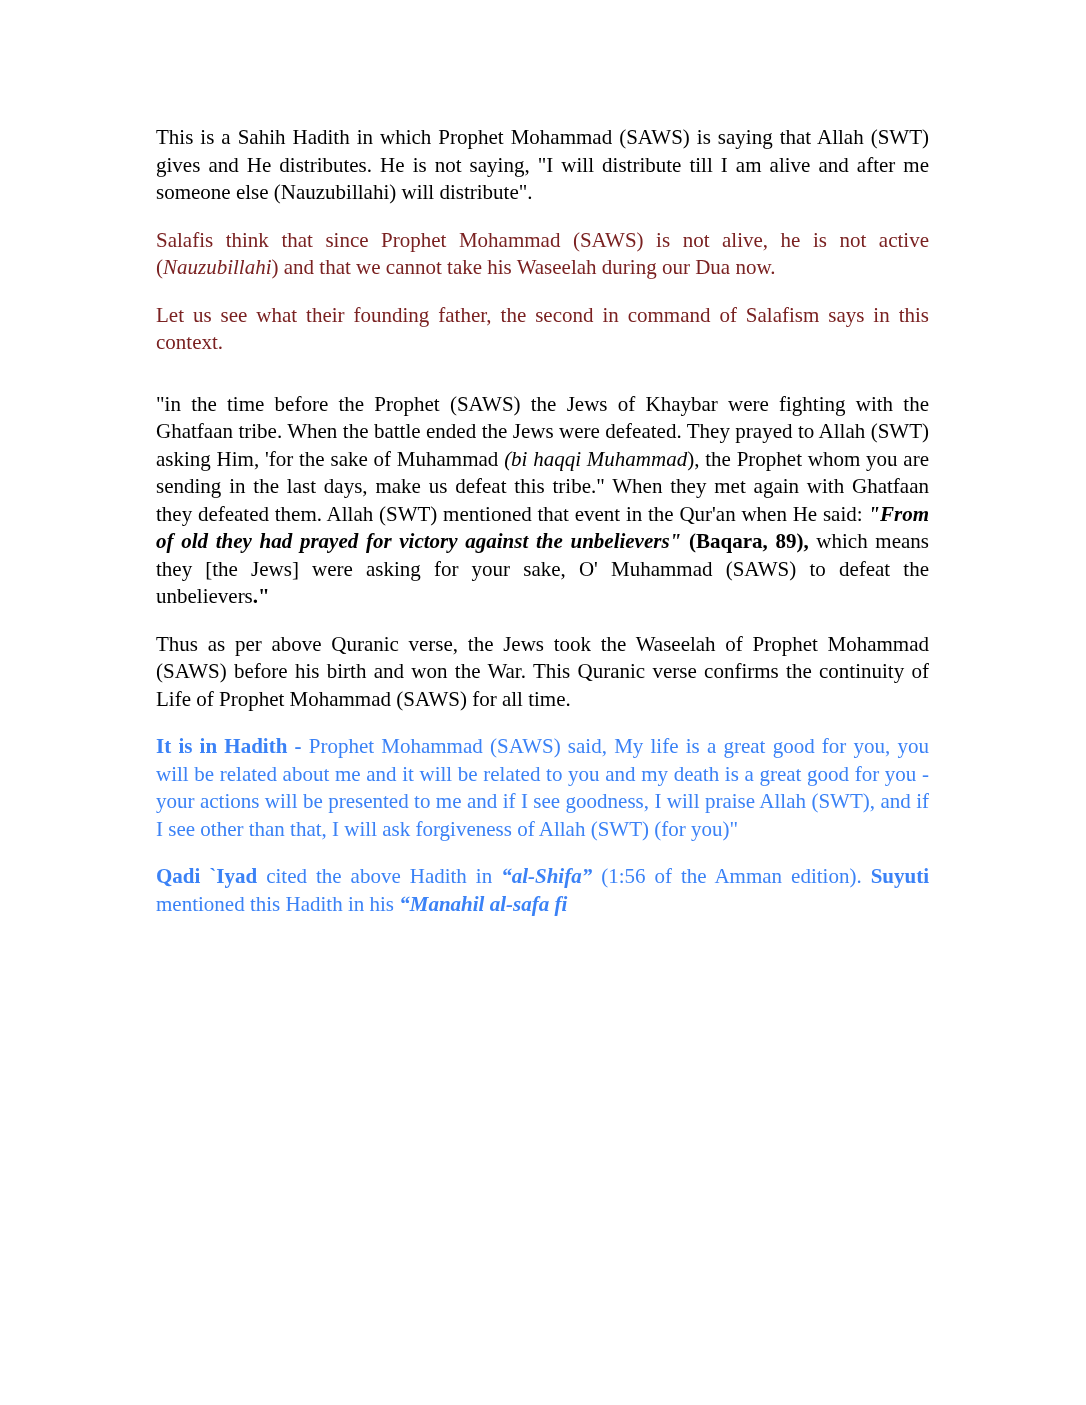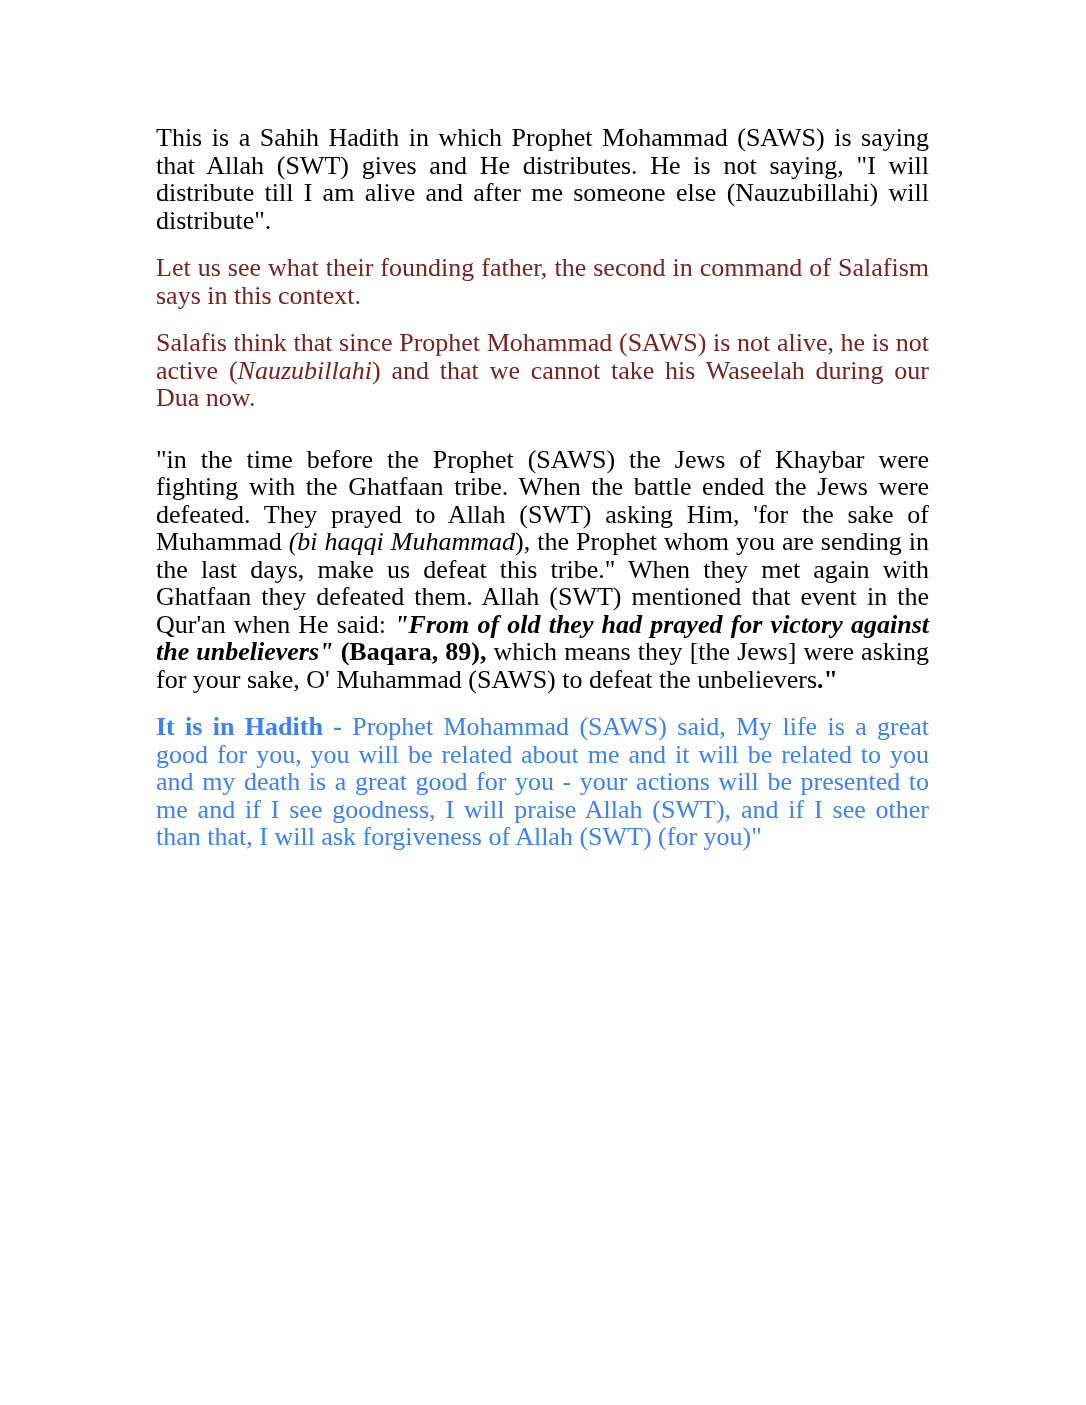--- a/index.html
+++ b/index.html
@@ -22,21 +22,21 @@
     box-sizing: border-box;
   }
   .content {
     position: absolute;
     left: 156px;
     top: 124px;
     width: 773px;
   }
   p.para {
     margin: 0 0 20px 0;
-    font-size: 26px;
+    font-size: 21px;
     line-height: 27.5px;
     text-align: justify;
     text-justify: inter-word;
     color: #000000;
     -webkit-hyphens: none;
     hyphens: none;
   }
   p.para:last-child { margin-bottom: 0; }
   p.maroon { color: #7a2121; }
   p.green  { color: #3b82f6; }
@@ -50,25 +50,27 @@
 </style>
 </head>
 <body>
 
 <div class="page">
   <div class="content">
 
     <p class="para">This is a Sahih Hadith in which Prophet Mohammad (SAWS) is saying that Allah (SWT) gives and He distributes.  He is not saying, "I will distribute till I am alive and after me someone else (Nauzubillahi) will distribute".</p>
 
 
+    <p class="para maroon"><span>Salafis think that since Prophet Mohammad (SAWS) is not alive, he is not active (</span><span class="i">Nauzubillahi</span><span>) and that we cannot take his Waseelah during our Dua now.</span></p>
+
     <p class="para maroon">Let us see what their founding father, the second in command of Salafism says in this context.</p>
-
-    <p class="para maroon"><span>Salafis think that since Prophet Mohammad (SAWS) is not alive, he is not active (</span><span class="i">Nauzubillahi</span><span>) and that we cannot take his Waseelah during our Dua now.</span></p>
 
 
     <p class="para gap-before"><span>"in the time before the Prophet (SAWS) the Jews of Khaybar were fighting with the Ghatfaan tribe. When the battle ended the Jews were defeated. They prayed to Allah (SWT) asking Him, 'for the sake of Muhammad </span><span class="iu">(bi haqqi Muhammad</span><span>), the Prophet whom you are sending in the last days, make us defeat this tribe." When they met again with Ghatfaan they defeated them. Allah (SWT) mentioned that event in the Qur'an when He said: </span><span class="bi">"From of old they had prayed for victory against the unbelievers"</span><span> </span><span class="b">(Baqara, 89),</span><span> which means they [the Jews] were asking for your sake, O' Muhammad (SAWS) to defeat the unbelievers</span><span class="b">."</span></p>
 
+    <p class="para">Thus as per above Quranic verse, the Jews took the Waseelah of Prophet Mohammad (SAWS) before his birth and won the War.  This Quranic verse confirms the continuity of Life of Prophet Mohammad (SAWS) for all time.</p>
 
     <p class="para green"><span class="b">It is in Hadith -</span><span> Prophet Mohammad (SAWS) said, My life is a great good for you, you will be related about me and it will be related to you and my death is a great good for you - your actions will be presented to me and if I see goodness, I will praise Allah (SWT), and if I see other than that, I will ask forgiveness of Allah (SWT) (for you)"</span></p>
 
+    <p class="para green last"><span class="b">Qadi `Iyad</span><span> cited the above Hadith in </span><span class="bi">“al-Shifa”</span><span> (1:56 of the Amman edition).  </span><span class="b">Suyuti</span><span> mentioned this Hadith in his </span><span class="bi">“Manahil al-safa fi</span></p>
 
   </div>
 </div>
 
 </body></html>

